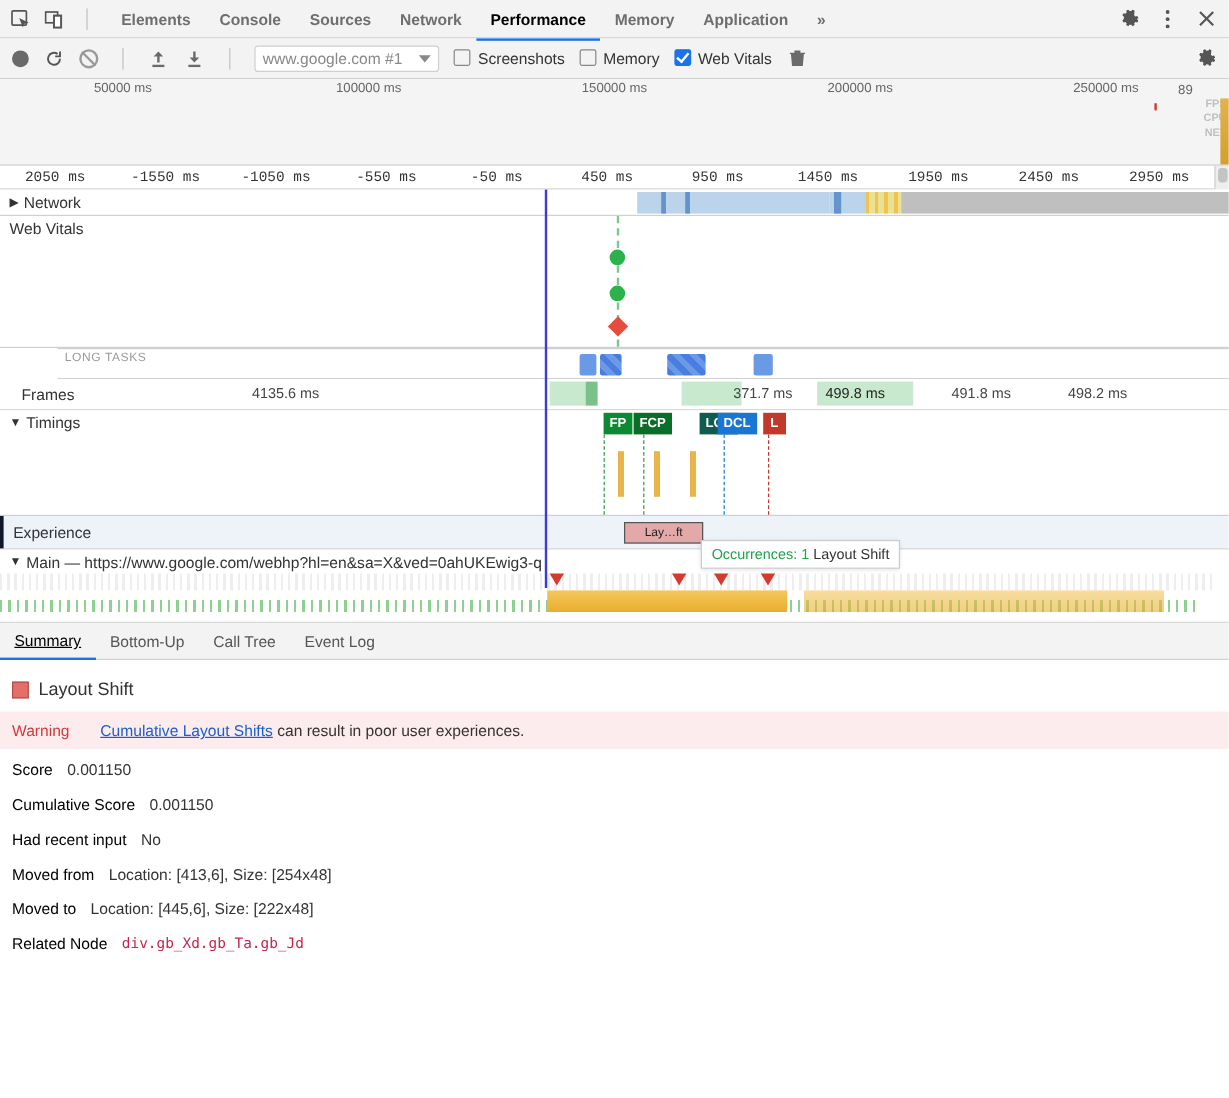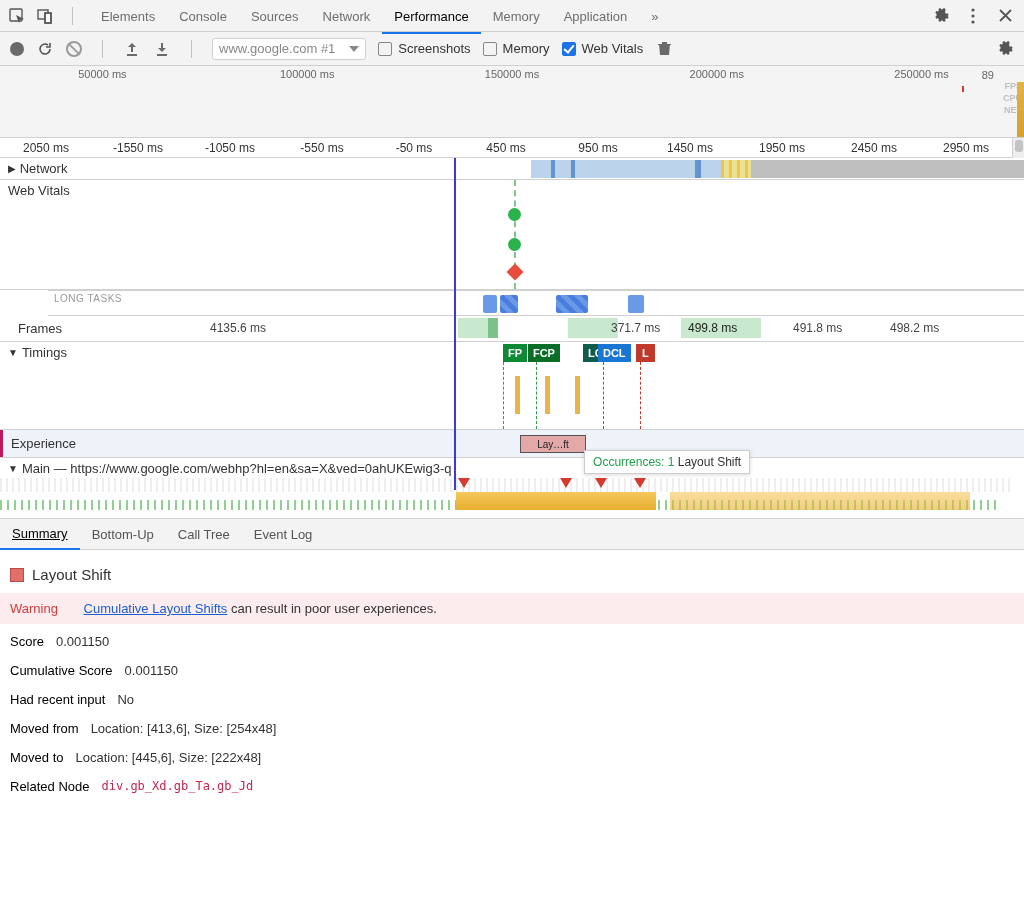--- a/index.html
+++ b/index.html
@@ -25,49 +25,49 @@
   *{box-sizing:border-box;}
   html,body{margin:0;padding:0;font-family:"Helvetica Neue",Arial,sans-serif;font-size:13px;color:var(--text);background:#fff;}
   body{width:1024px;height:915px;overflow:hidden;}
   .row{display:flex;align-items:center;}
   .sep{height:18px;width:1px;background:var(--border2);margin:0 8px;}
   svg{display:block;}
 
   
   .tabs{height:32px;border-bottom:1px solid var(--border);display:flex;align-items:stretch;background:var(--bg2);}
   .tabs .lead{display:flex;align-items:center;padding:0 8px;gap:10px;}
-  .tabs .tab{padding:16px 12px;display:flex;align-items:center;color:var(--muted);cursor:default;white-space:nowrap;font-size:13px;}
+  .tabs .tab{padding:16px 12px;display:flex;align-items:center;color:var(--muted);cursor:default;white-space:nowrap;font-size:13px;font-weight:bold;}
   .tabs .tab.active{color:#000;border-bottom:2px solid var(--tabBlue);margin-bottom:-1px;}
   .tabs .spacer{flex:1;}
   .tabs .trail{display:flex;align-items:center;gap:14px;padding:0 10px;color:#555;}
   .iconbtn{width:18px;height:18px;color:#555;display:flex;align-items:center;justify-content:center;}
 
   
   .toolbar{height:34px;border-bottom:1px solid var(--border);display:flex;align-items:center;padding:0 10px;gap:12px;background:var(--bg2);}
   .record{width:14px;height:14px;border-radius:50%;background:#6a6a6a;}
   .nope{width:16px;height:16px;border:2px solid #9a9a9a;border-radius:50%;position:relative;}
   .nope:after{content:"";position:absolute;left:50%;top:50%;width:16px;height:2px;background:#9a9a9a;transform:translate(-50%,-50%) rotate(45deg);}
   .sel{display:flex;align-items:center;background:#fff;border:1px solid var(--border);border-radius:3px;height:22px;padding:0 6px;gap:14px;color:#888;font-size:13px;}
   .sel .tri{width:0;height:0;border-left:5px solid transparent;border-right:5px solid transparent;border-top:6px solid #888;}
   .check{width:14px;height:14px;border:1px solid #888;border-radius:2px;display:flex;align-items:center;justify-content:center;}
   .check.on{background:var(--blue);border-color:var(--blue);}
   .check.on:after{content:"";width:4px;height:8px;border:solid #fff;border-width:0 2px 2px 0;transform:rotate(40deg);margin-bottom:2px;}
-  .cb{display:flex;align-items:center;gap:6px;font-size:13px;color:#333;}
+  .cb{display:flex;gap:6px;font-size:13px;color:#333;}
 
   
   .overview{border-bottom:1px solid var(--border);background:#f4f4f4;position:relative;height:72px;display:flex;}
   .ovTrack{flex:1;position:relative;}
   .ovRuler{display:flex;font-size:11px;color:#666;padding:2px 0 0 0;}
   .ovRuler span{flex:1;text-align:center;}
   .ovLabels{position:absolute;right:2px;top:14px;font-size:9px;font-weight:700;color:#bfbfbf;line-height:12px;text-align:right;}
   .ovBar{position:absolute;right:0;top:16px;width:7px;height:55px;background:linear-gradient(#e2b34a,#d4a02e);}
 
   
   .ruler{height:20px;border-bottom:1px solid var(--border);display:flex;font-size:12px;color:#333;align-items:center;background:#fff;}
-  .ruler span{flex:1;text-align:center;}
+  .ruler span{flex:1;text-align:center;font-family:Liberation Mono, monospace;}
   .rScroll{width:12px;background:#eee;border-left:1px solid var(--border);display:flex;align-items:flex-start;justify-content:center;}
   .rScroll .thumb{width:8px;height:12px;background:#c4c4c4;border-radius:3px;margin-top:2px;}
 
   
   .track{display:flex;border-bottom:1px solid var(--border);background:#fff;position:relative;min-height:20px;}
   .tlabel{padding:3px 8px;font-size:13px;color:#333;white-space:nowrap;display:flex;align-items:center;gap:4px;}
   .tlabel .tri{font-size:10px;color:#333;}
   .tarea{flex:1;position:relative;}
   .blueLine{position:absolute;left:454px;top:0;bottom:0;width:2px;background:#3b3bd6;z-index:3;}
 
@@ -99,21 +99,21 @@
   .frDark{position:absolute;top:2px;height:20px;background:#7cc189;}
 
   
   .timings{height:88px;}
   .badge{position:absolute;top:2px;height:18px;color:#fff;font-size:11px;font-weight:600;display:flex;align-items:center;padding:0 5px;}
   .vdash{position:absolute;top:0;bottom:0;width:0;}
   .thinBar{position:absolute;top:34px;width:5px;height:38px;}
 
   
   .exp{height:28px;background:#eef2f9;}
-  .expLabel{border-left:3px solid #be185d;}
+  .expLabel{border-left:3px solid #0f172a;}
   .expBox{position:absolute;left:503px;top:5px;height:18px;width:66px;border:1px solid #555;background:#e2a9a8;font-size:10px;display:flex;align-items:center;justify-content:center;color:#222;overflow:hidden;}
   .tooltip{position:absolute;left:566px;top:20px;background:#fff;border:1px solid #ccc;padding:4px 8px;font-size:12px;box-shadow:0 1px 4px rgba(0,0,0,.15);white-space:nowrap;z-index:10;}
   .tooltip .n{color:#1fa34a;}
 
   
   .main{height:60px;}
   .mainStrip{position:absolute;left:0;right:12px;top:20px;height:32px;}
   .flameTop{position:absolute;top:0;left:0;right:0;height:14px;background:repeating-linear-gradient(90deg,#eee 0 2px,#fff 2px 6px);}
   .flameY{position:absolute;top:14px;height:18px;background:linear-gradient(#f5c75d,#e8ae2e);}
   .flameG{position:absolute;top:22px;height:10px;background:repeating-linear-gradient(90deg,#8dd08f 0 2px,transparent 2px 7px);}

